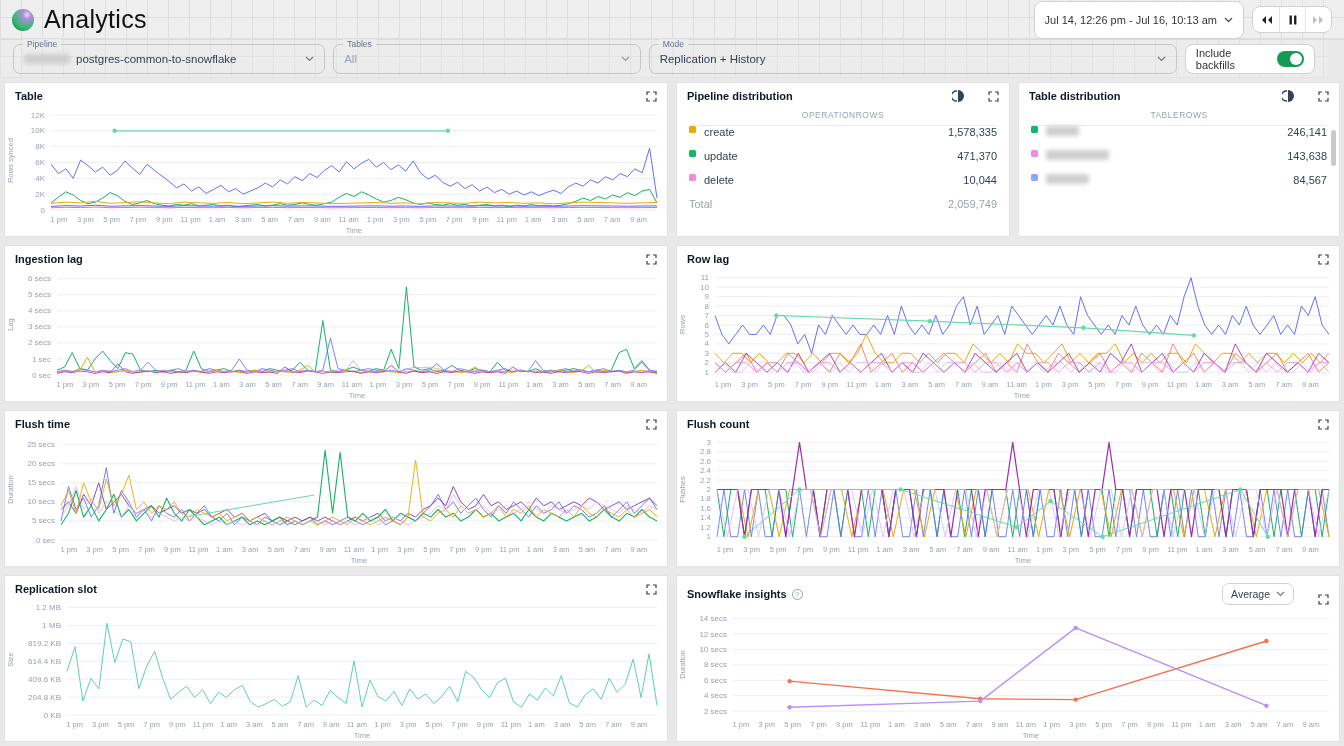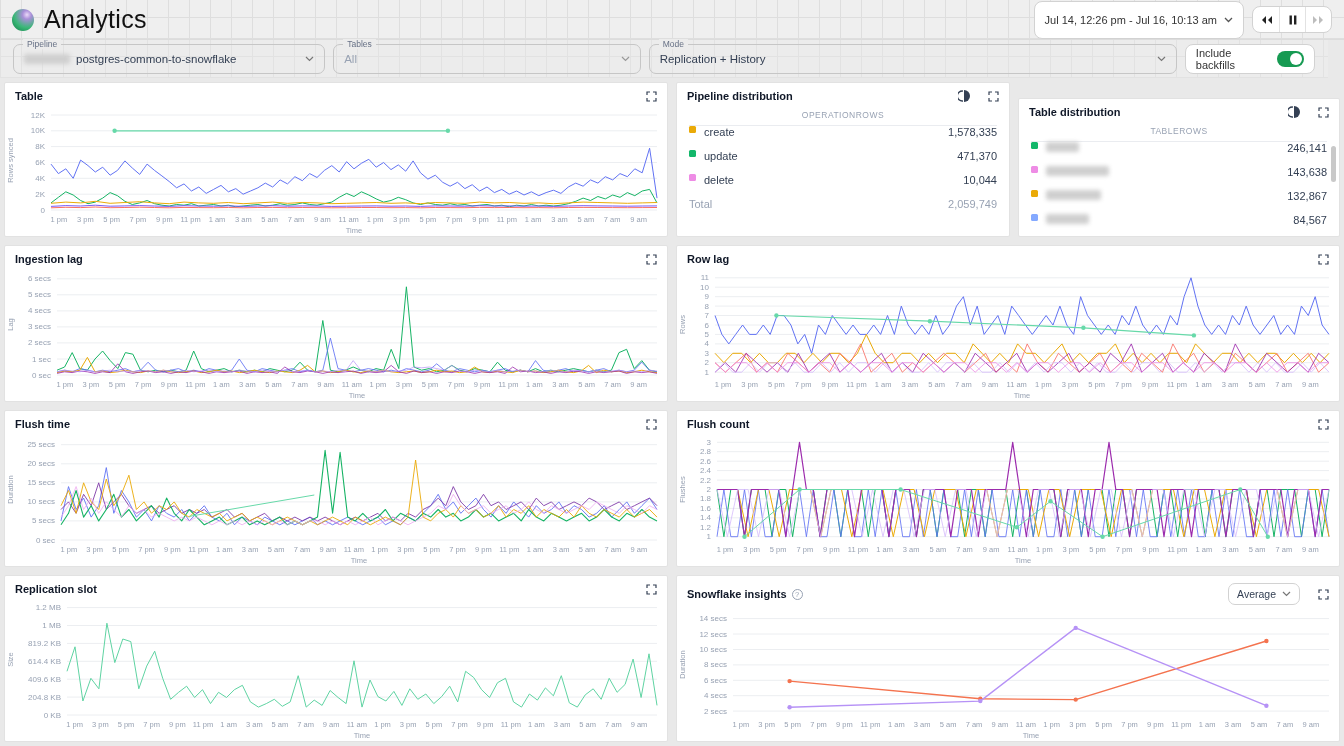--- a/index.html
+++ b/index.html
@@ -49,24 +49,24 @@
   .backfills { margin-left:auto; height:30px; background:#fff; border:1px solid #d2d2d2; border-radius:8px;
     display:flex; align-items:center; gap:8px; padding:0 10px; font-size:11px; color:#333; }
   .toggle { width:28px; height:16px; border-radius:8px; background:#169a52; position:relative; cursor:pointer; }
   .toggle .knob { position:absolute; right:2px; top:2px; width:12px; height:12px; border-radius:50%; background:#fff; }
 
   
   .content { position:absolute; top:78px; left:0; right:0; bottom:0; padding:4px; display:flex; flex-direction:column; gap:8px; }
   .crow { display:flex; gap:8px; }
   .r1 { height:155px; } .r2 { height:157px; } .r3 { height:157px; } .r4 { flex:1; }
   .panel { background:#fff; border:1px solid #e2e2e2; border-radius:2px; display:flex; flex-direction:column; overflow:hidden; }
-  .w-big { width:664px; } .w-mid { width:334px; } .w-last { flex:1;margin-top:16px; }
+  .w-big { width:664px; } .w-mid { width:334px; } .w-last { flex:1; }
   .phead { display:flex; align-items:center; padding:7px 10px 2px 10px; }
   .ptitle { font-size:11px; font-weight:700; color:#101828; }
-  .picons { margin-left:auto; display:flex; align-items:center; gap:18px; }
+  .picons { margin-left:auto; display:flex; align-items:flex-end; gap:24px; }
   .icon-btn { cursor:pointer; display:flex; align-items:center; color:#344054; }
   .chart { flex:1; position:relative; }
   .chart svg { position:absolute; inset:0; }
 
   
   .ttable { flex:1; padding:2px 12px 0 12px; font-size:11px; overflow:hidden; position:relative; }
   .thead { display:flex; justify-content:center; font-size:8.5px; letter-spacing:.5px;
     color:#98a2b3; padding:4px 0 5px 0; border-bottom:1px solid #eaecf0; }
   .trow { display:flex; align-items:flex-start; height:24px; color:#344054; }
   .sq { width:7px; height:7px; border-radius:1.5px; margin-right:8px; flex:0 0 auto; }
@@ -282,25 +282,20 @@
           </div>
           <div class="trow">
             <span class="sq" style="background:#12b76a"></span>
             <span class="blur" style="width:33px"></span>
             <span class="tval">246,141</span>
           </div>
           <div class="trow">
             <span class="sq" style="background:#ee8ce5"></span>
             <span class="blur" style="width:63px"></span>
             <span class="tval">143,638</span>
-          </div>
-          <div class="trow">
-            <span class="sq" style="background:#eaaa08"></span>
-            <span class="blur" style="width:55px"></span>
-            <span class="tval">132,867</span>
           </div>
           <div class="trow">
             <span class="sq" style="background:#84a9ff"></span>
             <span class="blur" style="width:43px"></span>
             <span class="tval">84,567</span>
           </div>
 
           <div class="scrollthumb"></div>
         </div>
       </div>

